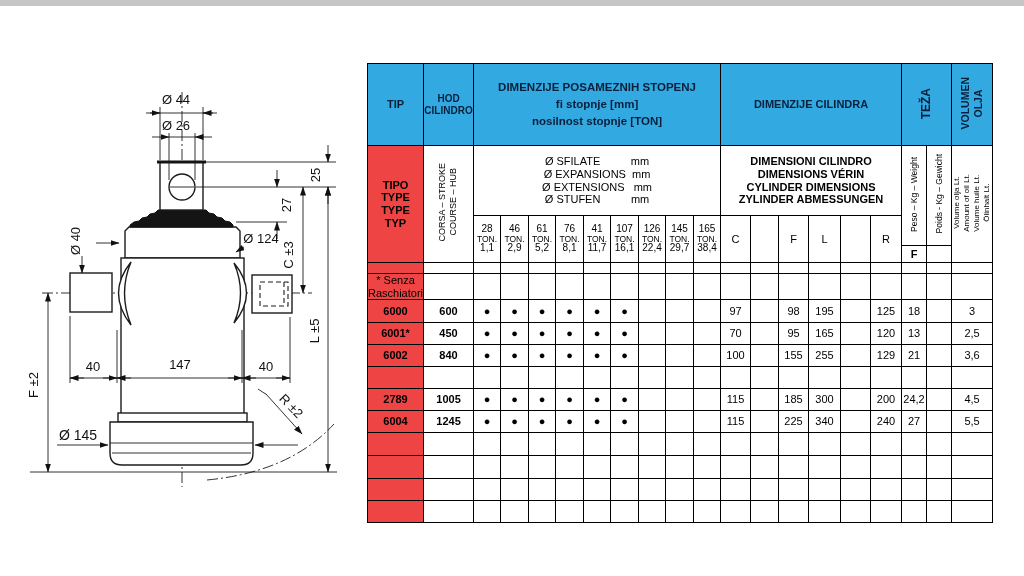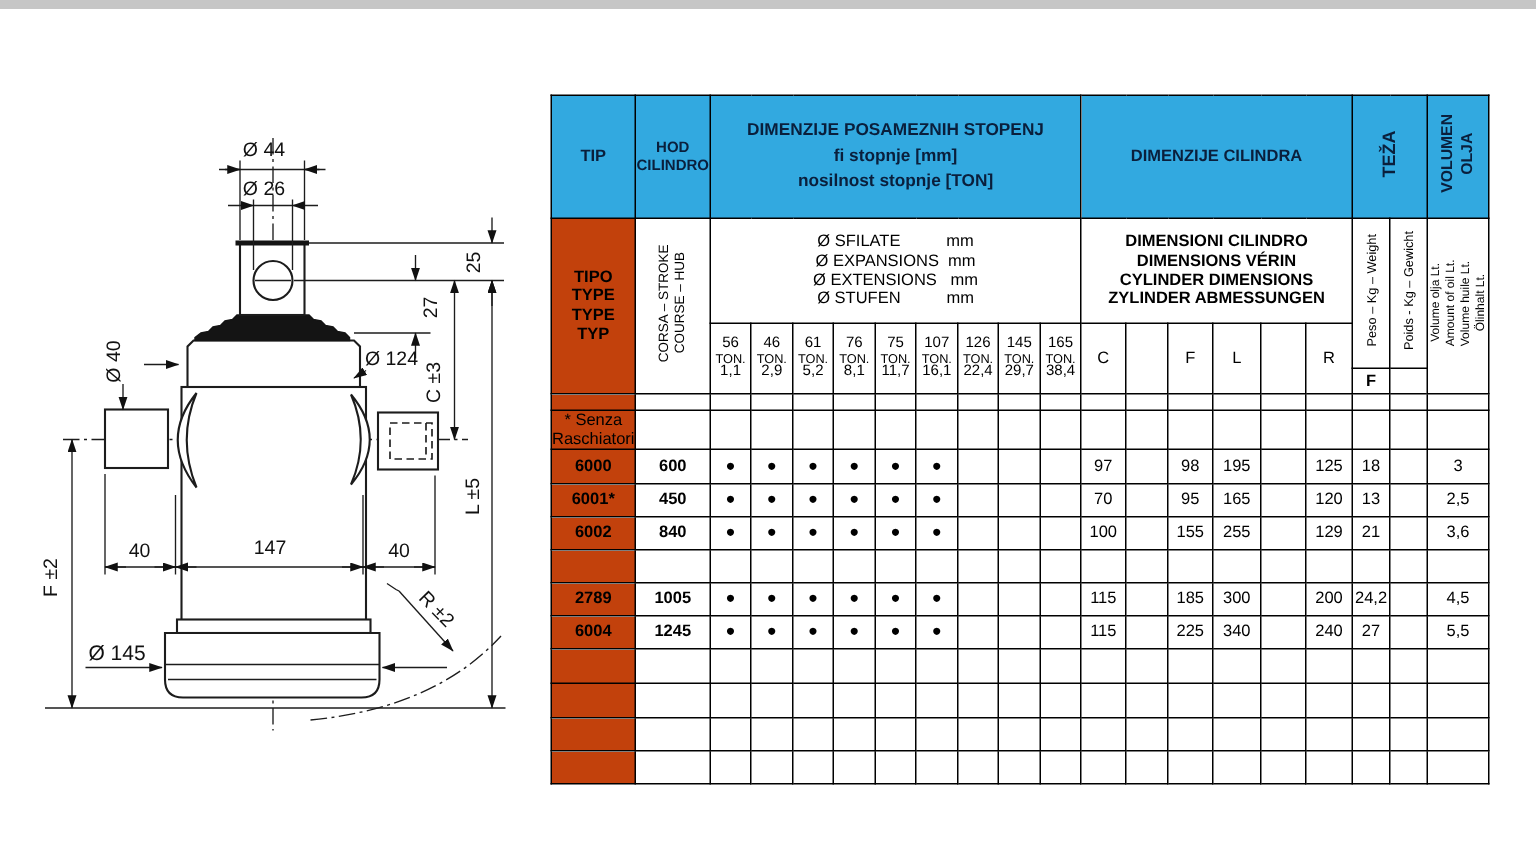--- a/index.html
+++ b/index.html
@@ -15,21 +15,21 @@
   .dash{stroke:#1c1c1c;stroke-width:1.1;fill:none;stroke-dasharray:5 3}
   .blk{fill:#141414;stroke:#141414}
   text.dimtxt{font-family:"Liberation Sans",sans-serif;font-size:13px;fill:#111}
   text.big{font-size:14px}
   
   #spec-table{position:absolute;left:367px;top:63px;border-collapse:collapse;table-layout:fixed}
   #spec-table td{border:1px solid #000;padding:0;overflow:hidden;text-align:center;
                  vertical-align:middle;font-size:11px;line-height:1.15}
   td.blue{background:#32a9e0;color:#0a1f3c;font-weight:bold;border:2.5px solid #000}
   tr.hdr td{border-bottom:3px solid #000}
-  td.graycell{background:#c2410c}
+  td.graycell{background:#ef4444}
   .pre{white-space:pre-line}
   .prex{white-space:pre}
   .vtext{writing-mode:vertical-rl;transform:rotate(180deg);margin:0 auto;
          display:inline-block;white-space:pre-line;line-height:1.25}
   td.tipo{font-weight:bold;font-size:13px;line-height:1.3}
   td.sfilate{text-align:left;font-weight:normal;font-size:11px;padding-left:5px;line-height:1.35}
   td.dimensioni{text-align:left;font-weight:bold;font-size:10.5px;padding-left:5px;line-height:1.25}
   td.stagecell div{line-height:1.05;font-size:10px}
   td.stagecell .ton{font-size:8.5px}
   td.dimcol{font-size:13px}
@@ -195,41 +195,41 @@
     <td rowspan="2"><div class="vtext v85">Peso – Kg – Weight</div></td>
     <td rowspan="2"><div class="vtext v85">Poids - Kg – Gewicht</div></td>
     <td rowspan="3"><div class="vtext v8">Volume olja Lt.
 Amount of oil Lt.
 Volume huile Lt.
 Ölinhalt Lt.</div></td>
   </tr>
 
   <tr style="height:30px">
     <td rowspan="2" class="stagecell">
-          <div>56</div>
+          <div>28</div>
           <div class="ton">TON.</div>
           <div>1,1</div>
         </td>
     <td rowspan="2" class="stagecell">
           <div>46</div>
           <div class="ton">TON.</div>
           <div>2,9</div>
         </td>
     <td rowspan="2" class="stagecell">
           <div>61</div>
           <div class="ton">TON.</div>
           <div>5,2</div>
         </td>
     <td rowspan="2" class="stagecell">
           <div>76</div>
           <div class="ton">TON.</div>
           <div>8,1</div>
         </td>
     <td rowspan="2" class="stagecell">
-          <div>75</div>
+          <div>41</div>
           <div class="ton">TON.</div>
           <div>11,7</div>
         </td>
     <td rowspan="2" class="stagecell">
           <div>107</div>
           <div class="ton">TON.</div>
           <div>16,1</div>
         </td>
     <td rowspan="2" class="stagecell">
           <div>126</div>

